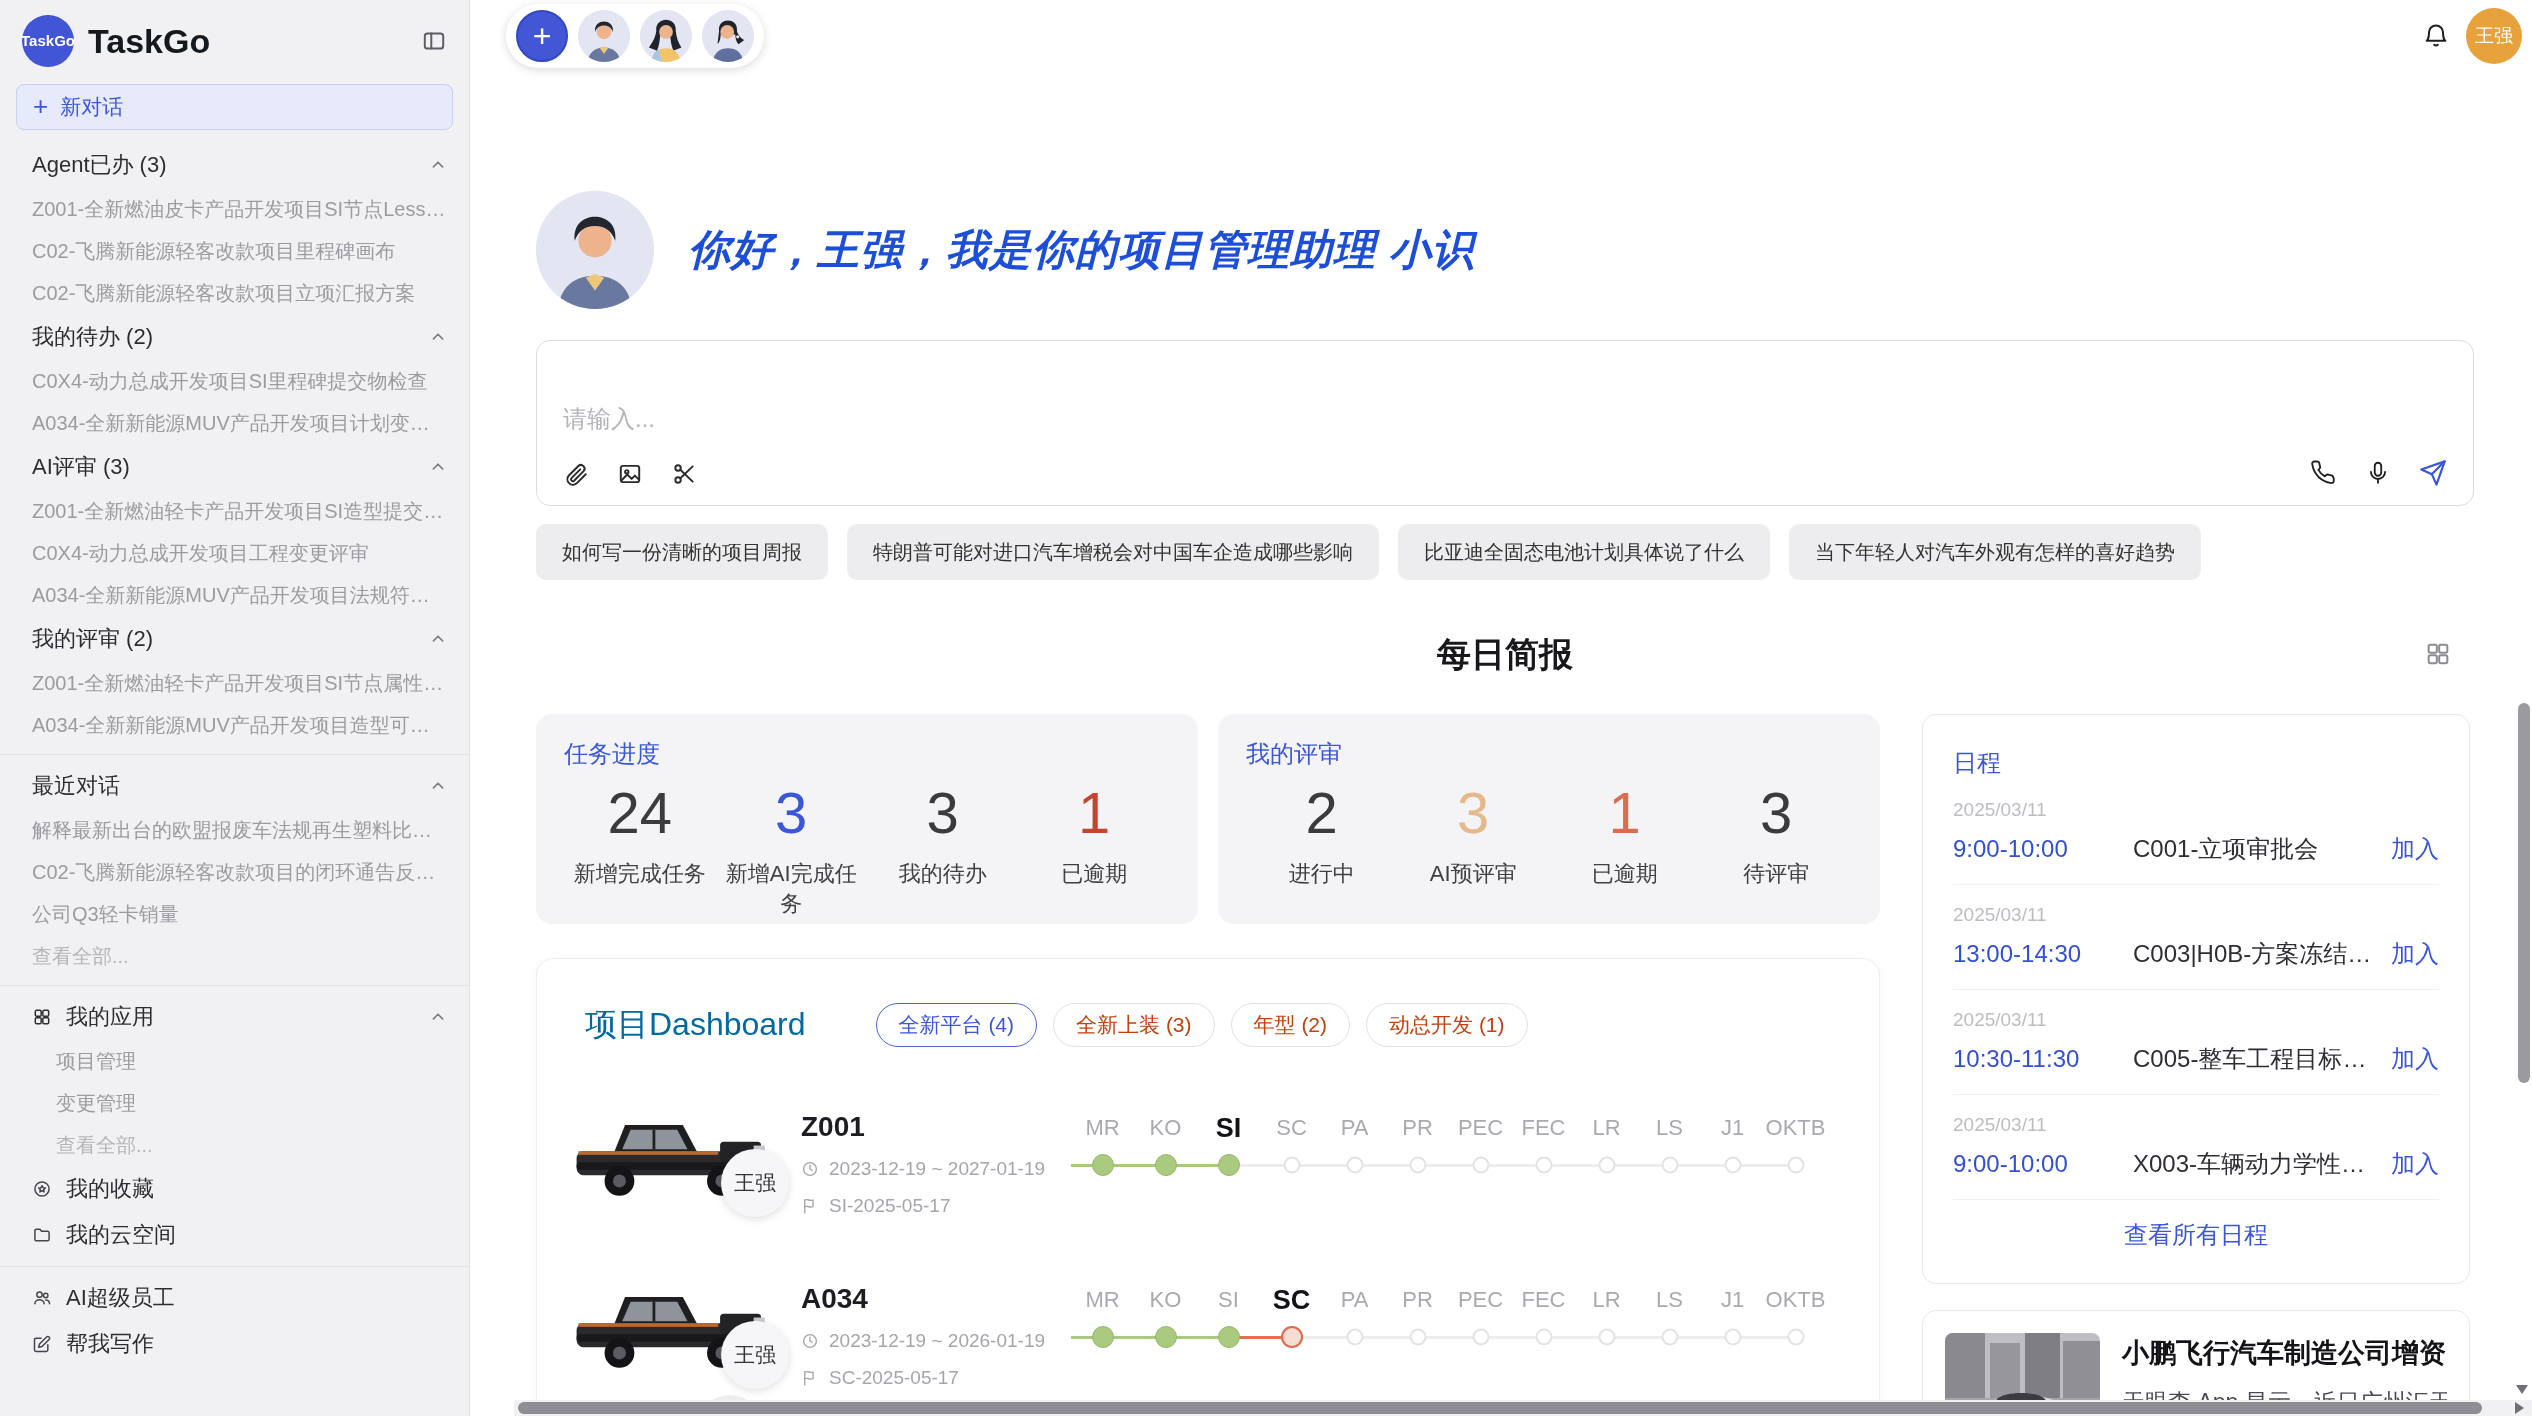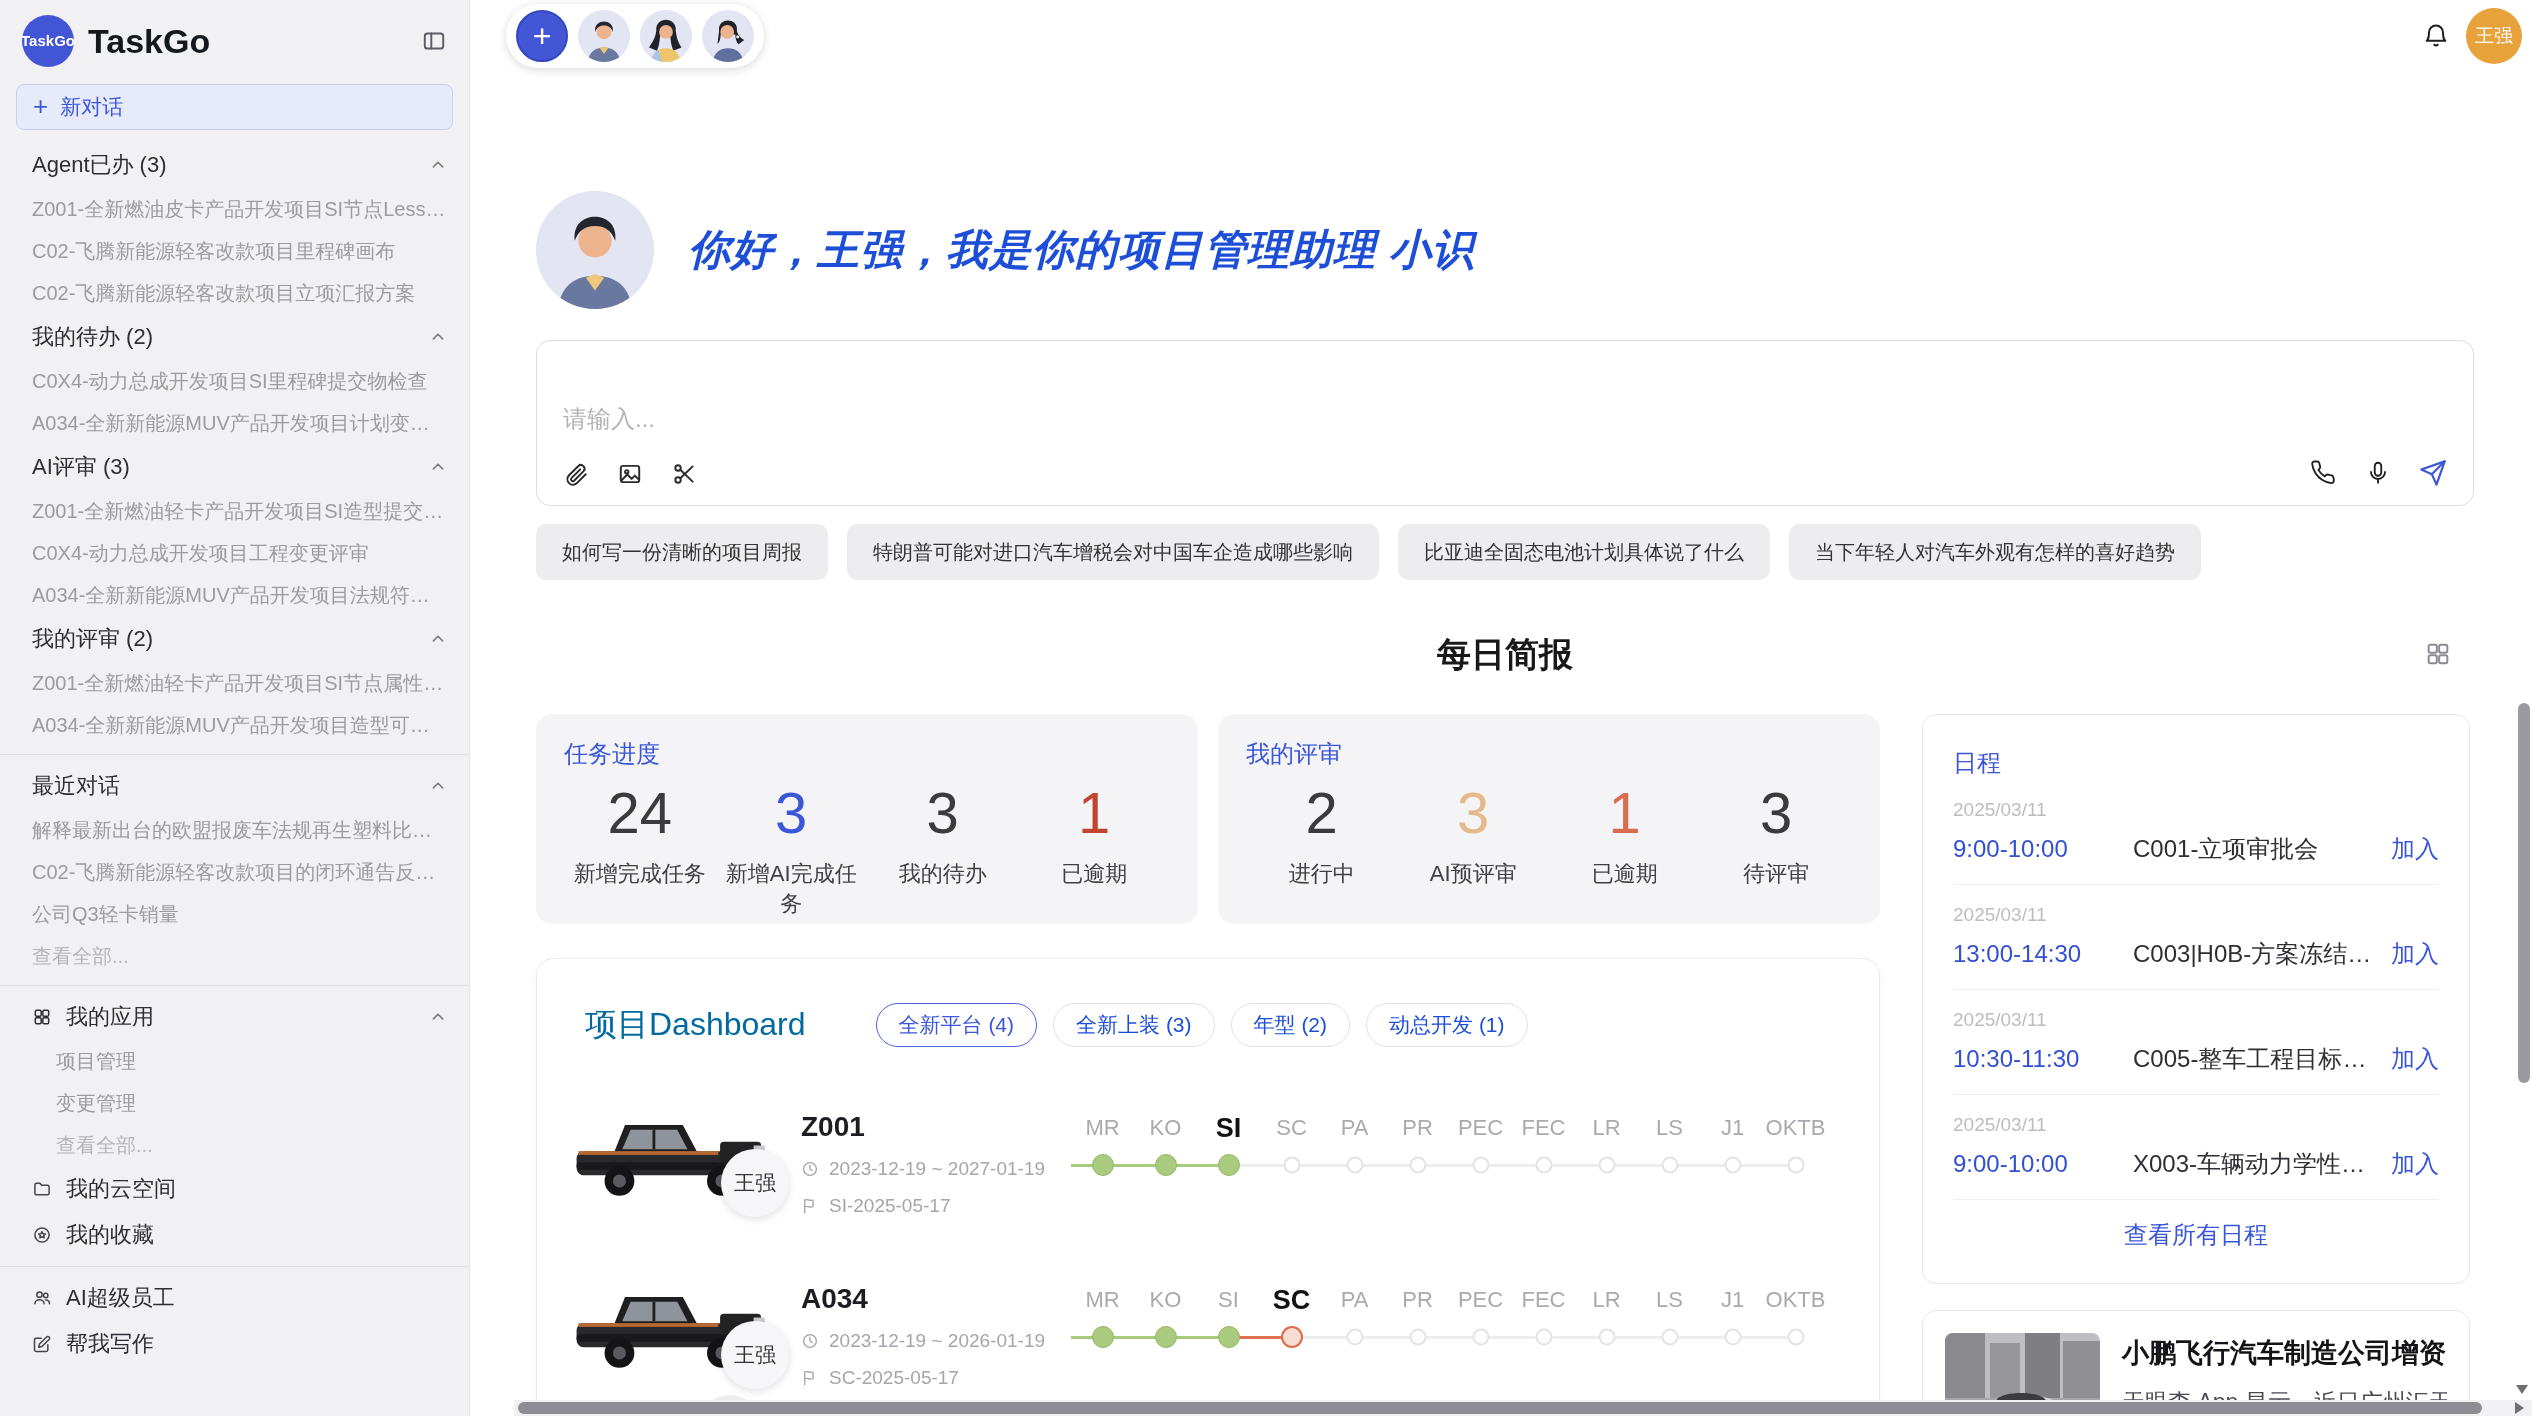--- a/index.html
+++ b/index.html
@@ -74,21 +74,21 @@
   .stat{flex:1;text-align:center}
   .stat-num{font-size:58px;font-weight:500;line-height:1.15}
   .stat-label{font-size:22px;color:#3f3f45;margin-top:12px}
 
   .dash-card{margin-top:34px;background:#fff;border:1px solid #ececf0;border-radius:18px;
              box-shadow:0 2px 10px rgba(0,0,0,.05);padding:30px 34px;box-sizing:border-box;height:560px;
              position:relative;overflow:hidden}
   .dash-head{display:flex;align-items:center;gap:56px}
   .dash-head h3{margin:14px;font-size:32px;color:#0369a1;font-weight:500}
   .tabs{display:flex;gap:16px}
-  .tab{height:44px;border-radius:22px;padding:0 22px;display:flex;align-items:center;font-size:21px;color:#1d4ed8;
+  .tab{height:44px;border-radius:22px;padding:0 22px;display:flex;align-items:center;font-size:21px;color:#c2410c;
        border:1px solid #e1e1e5;background:#fff;box-sizing:border-box;cursor:pointer}
   .tab.active{color:#3b57d8;border:1.5px solid #4c63d8}
 
   .project{display:flex;margin-top:36px;height:140px}
   .project + .project{margin-top:32px}
   .truck-wrap{position:relative;width:230px;height:140px;flex:none}
   .truck{width:205px;height:112px}
   .owner-badge{position:absolute;left:150px;top:52px;width:68px;height:68px;border-radius:50%;background:#f6f6f8;
                box-shadow:0 2px 8px rgba(0,0,0,.13);display:flex;align-items:center;justify-content:center;
                font-size:21px;color:#333}
@@ -233,33 +233,33 @@
             <polyline points="7 14 12 9 17 14"></polyline>
           </svg>
         </span>
       </div>
       <div class="side-item sub">项目管理</div>
       <div class="side-item sub">变更管理</div>
       <div class="side-item sub viewall">查看全部...</div>
       <div class="row-item">
         <span class="ic ric">
           <svg width="20" height="20" viewBox="0 0 24 24" fill="none" stroke="currentColor" stroke-width="1.8" stroke-linecap="round" stroke-linejoin="round">
-            <path d="M3.5 7a2 2 0 0 1 2-2h4l2 2.5h7a2 2 0 0 1 2 2V17a2 2 0 0 1-2 2h-13a2 2 0 0 1-2-2z"></path>
-          </svg>
-        </span>
-        <span>我的云空间</span>
+            <circle cx="12" cy="12" r="8.5"></circle>
+            <path d="M12 8l1.2 2.5 2.8.3-2 1.9.5 2.8-2.5-1.4-2.5 1.4.5-2.8-2-1.9 2.8-.3z"></path>
+          </svg>
+        </span>
+        <span>我的收藏</span>
       </div>
       <div class="row-item">
         <span class="ic ric">
           <svg width="20" height="20" viewBox="0 0 24 24" fill="none" stroke="currentColor" stroke-width="1.8" stroke-linecap="round" stroke-linejoin="round">
-            <circle cx="12" cy="12" r="8.5"></circle>
-            <path d="M12 8l1.2 2.5 2.8.3-2 1.9.5 2.8-2.5-1.4-2.5 1.4.5-2.8-2-1.9 2.8-.3z"></path>
-          </svg>
-        </span>
-        <span>我的收藏</span>
+            <path d="M3.5 7a2 2 0 0 1 2-2h4l2 2.5h7a2 2 0 0 1 2 2V17a2 2 0 0 1-2 2h-13a2 2 0 0 1-2-2z"></path>
+          </svg>
+        </span>
+        <span>我的云空间</span>
       </div>
       <div class="side-div"></div>
       <div class="row-item">
         <span class="ic ric">
           <svg width="20" height="20" viewBox="0 0 24 24" fill="none" stroke="currentColor" stroke-width="1.8" stroke-linecap="round" stroke-linejoin="round">
             <circle cx="9" cy="8" r="3.2"></circle>
             <path d="M3.5 19c0-3 2.5-5 5.5-5s5.5 2 5.5 5"></path>
             <circle cx="16.5" cy="9" r="2.6"></circle>
             <path d="M16.5 14.5c2.5 0 4.5 1.8 4.5 4.5"></path>
           </svg>

